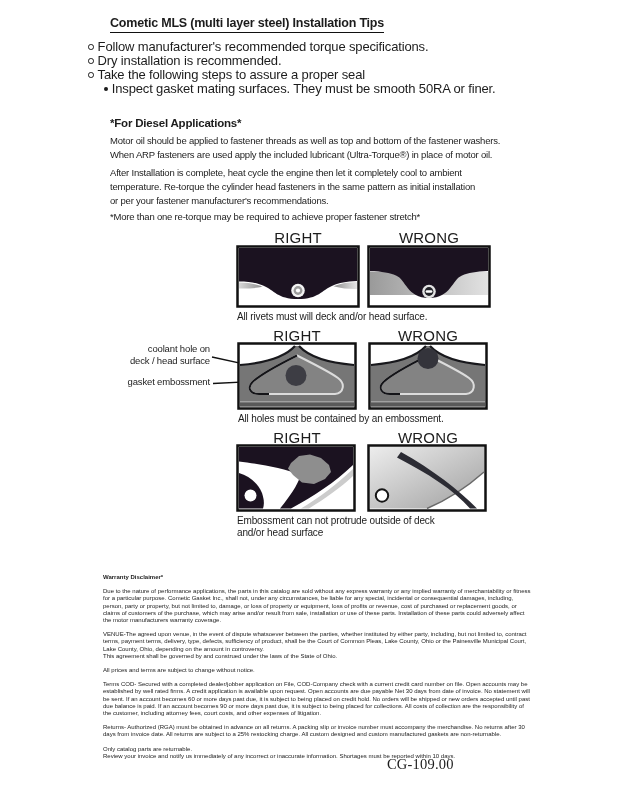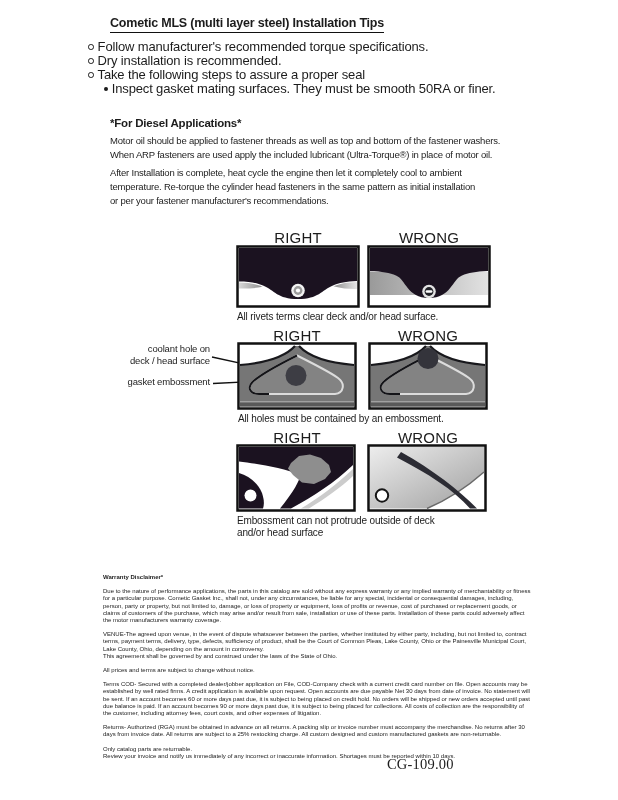--- a/index.html
+++ b/index.html
@@ -63,20 +63,21 @@
       <span>Inspect gasket mating surfaces.  They must be smooth 50RA or finer.</span>
     </div>
   </div>
 
   <div class="abs h2">*For Diesel Applications*</div>
   <div class="abs para p2">After Installation is complete, heat cycle the engine then let it completely cool to ambient
 temperature. Re-torque the cylinder head fasteners in the same pattern as initial installation
 or per your fastener manufacturer's recommendations.</div>
   <div class="abs para p1">Motor oil should be applied to fastener threads as well as top and bottom of the fastener washers.
 When ARP fasteners are used apply the included lubricant (Ultra-Torque®) in place of motor oil.</div>
+  <div class="abs para p3">*More than one re-torque may be required to achieve proper fastener stretch*</div>
 
   <div class="abs fig-h" style="left:238px;top:229px;">RIGHT</div>
   <div class="abs fig-h" style="left:369px;top:229px;">WRONG</div>
 
   <svg class="abs panel" style="left:236px;top:245px;" width="124" height="63" viewBox="0 0 124 63">
     <defs>
       <linearGradient id="wedgeL" x1="0" y1="0" x2="1" y2="0">
         <stop offset="0" stop-color="#d8d8d8"></stop>
           <stop offset="1" stop-color="#8f8f8f"></stop>
       </linearGradient>
@@ -102,21 +103,21 @@
       </linearGradient>
     </defs>
     <rect x="1.5" y="1.5" width="121" height="60" fill="#ffffff" stroke="#111111" stroke-width="2.5"></rect>
     <rect x="3" y="27" width="118" height="23" fill="url(#band1)"></rect>
     <path d="M3,3 H121 V26 C109,26.3 101,28 95,30.5 C85,34.5 84,53 62,53 C40,53 39,34.5 29,30.5 C23,28 15,26.3 3,26.3 Z" fill="#1b1220"></path>
     <circle cx="62" cy="46.5" r="6.8" fill="#e3e3e3"></circle>
     <circle cx="62" cy="46.5" r="4.4" fill="#222228"></circle>
     <rect x="58.6" y="45.2" width="6.8" height="2.6" rx="1.3" fill="#ffffff"></rect>
   </svg>
 
-  <div class="abs caption" style="left:237px;top:311px;">All rivets terms clear deck and/or head surface.</div>
+  <div class="abs caption" style="left:237px;top:311px;">All rivets must will deck and/or head surface.</div>
 
   <div class="abs fig-h" style="left:237px;top:327px;">RIGHT</div>
   <div class="abs fig-h" style="left:368px;top:327px;">WRONG</div>
 
   <div class="abs fig-label" style="left:90px;top:343px;">coolant hole on
 deck / head surface</div>
   <div class="abs fig-label" style="left:90px;top:376px;">gasket embossment</div>
 
   <svg class="abs" style="left:208px;top:348px;" width="92" height="40" viewBox="0 0 92 40">
     <line x1="4" y1="9" x2="86" y2="27" stroke="#111111" stroke-width="1.3"></line>

